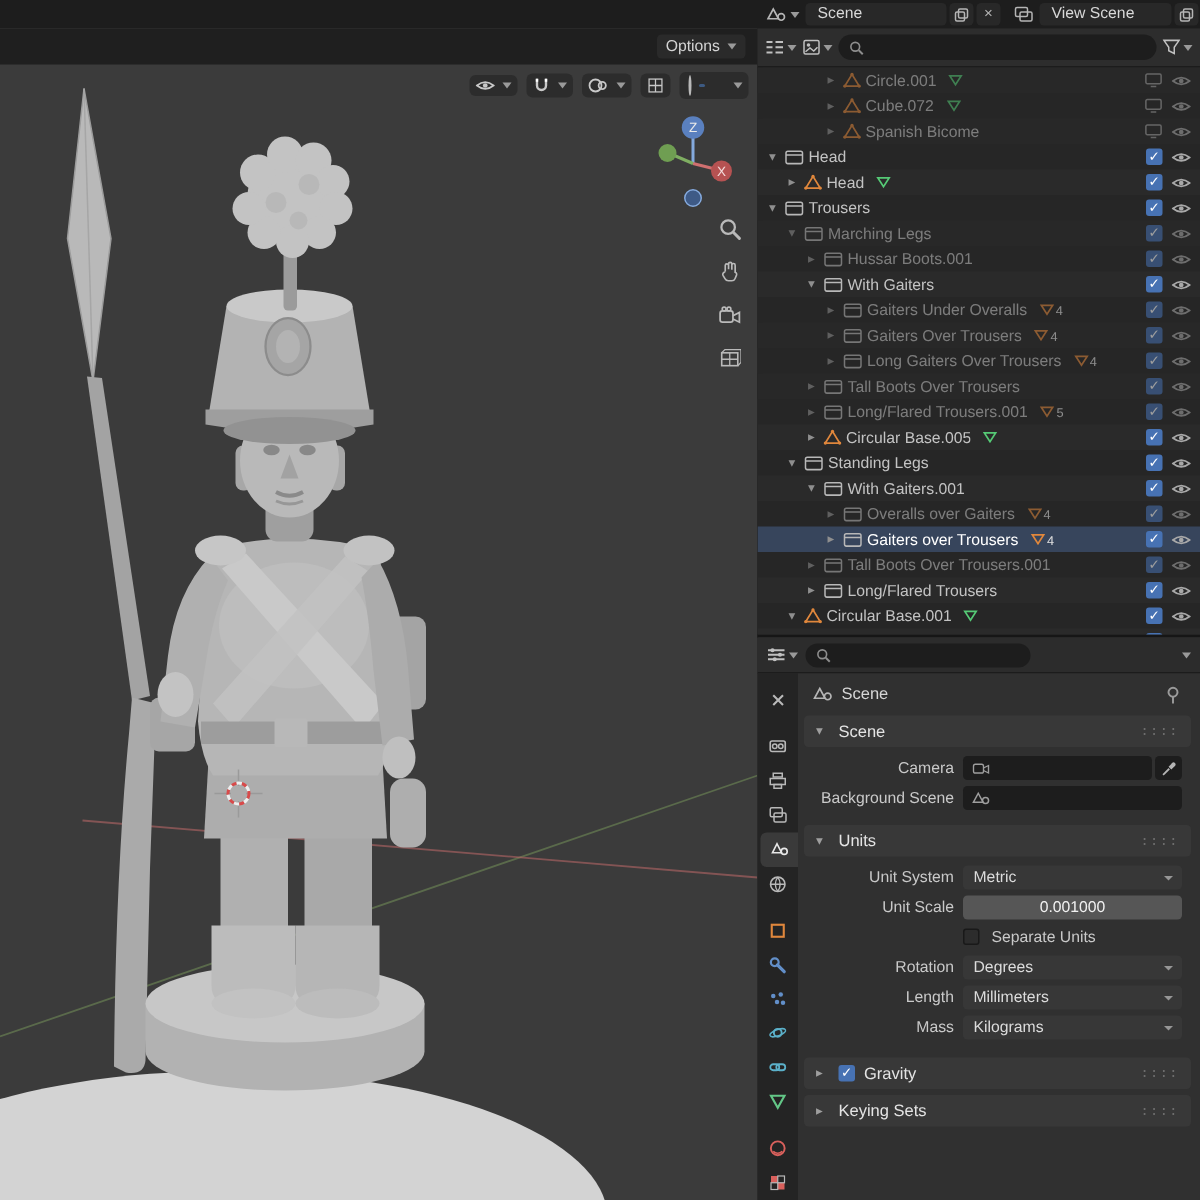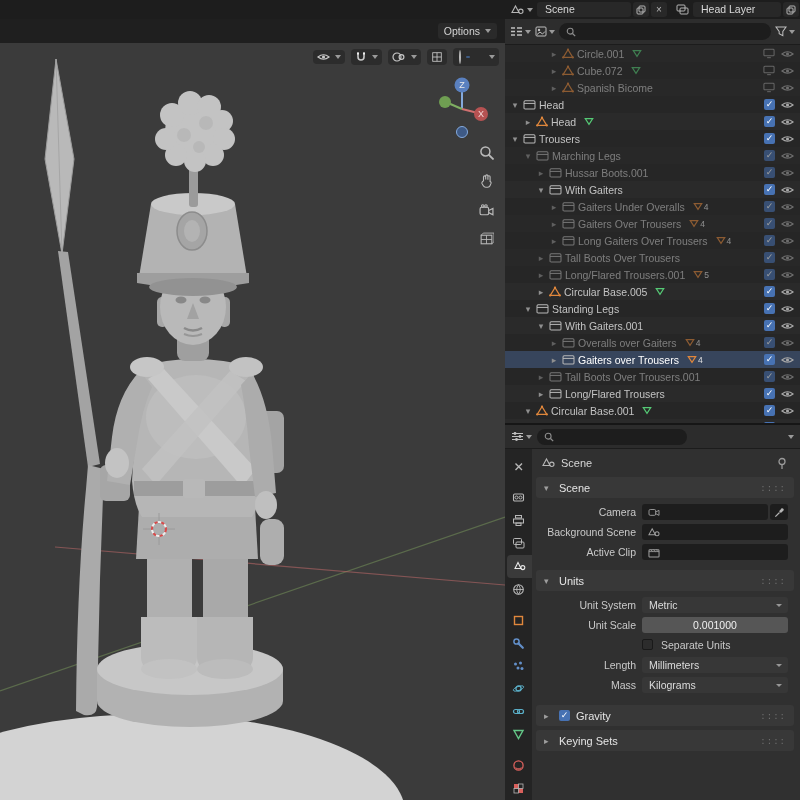--- a/index.html
+++ b/index.html
@@ -102,21 +102,21 @@
             <rect x="3" y="1" width="6" height="6" rx="1" fill="none" stroke="#b5b5b5"></rect>
           </svg>
       </span>
       <span class="tb-btn x">×</span>
       <span class="tb-ico" style="margin-left:5px">
         <svg width="13" height="11" viewBox="0 0 13 11">
             <rect x="1" y="1" width="8" height="6" rx="1" fill="none" stroke="#b5b5b5"></rect>
             <rect x="4" y="4" width="8" height="6" rx="1" fill="none" stroke="#b5b5b5"></rect>
           </svg>
       </span>
-      <span class="tb-field vl">Head Layer</span>
+      <span class="tb-field vl">View Scene</span>
       <span class="tb-btn">
         <svg width="10" height="10" viewBox="0 0 10 10">
             <rect x="1" y="3" width="6" height="6" rx="1" fill="none" stroke="#b5b5b5"></rect>
             <rect x="3" y="1" width="6" height="6" rx="1" fill="none" stroke="#b5b5b5"></rect>
           </svg>
       </span>
 
     </div>
   </div>
 
@@ -1009,32 +1009,20 @@
             <span class="pctl">
               <span class="field objfield">
                 <svg width="12" height="11" viewBox="0 0 13 12">
                   <path d="M4.5 2 L8 8.5 L1 8.5 Z" fill="none" stroke="#9e9e9e" stroke-width="1.1"></path>
                   <circle cx="9.8" cy="7.3" r="2.2" fill="none" stroke="#9e9e9e" stroke-width="1.1"></circle>
                 </svg>
                 <span></span>
               </span>
             </span>
           </div>
-          <div class="prow">
-            <span class="plabel">Active Clip</span>
-            <span class="pctl">
-              <span class="field objfield">
-                <svg width="12" height="11" viewBox="0 0 13 12">
-                  <rect x="1" y="3" width="11" height="8" rx="1" fill="none" stroke="#9e9e9e" stroke-width="1.1"></rect>
-                  <path d="M1 5 L12 5 M3 3 L5 5 M6 3 L8 5 M9 3 L11 5" stroke="#9e9e9e" stroke-width=".9"></path>
-                </svg>
-                <span></span>
-              </span>
-            </span>
-          </div>
         </div>
 
       <div class="panel-hdr">
         <span class="tri">▾</span>
         <span>Units</span>
         <span class="drag-dots">::::</span>
       </div>
       <div class="panel-body">
           <div class="prow">
             <span class="plabel">Unit System</span>
@@ -1049,20 +1037,26 @@
             </span>
           </div>
           <div class="prow">
             <span class="plabel"></span>
             <span class="pctl">
               <span class="cb un">✓</span>
               <span class="chk-label">Separate Units</span>
             </span>
           </div>
           <div class="prow">
+            <span class="plabel">Rotation</span>
+            <span class="pctl">
+              <span class="field dropdown">Degrees</span>
+            </span>
+          </div>
+          <div class="prow">
             <span class="plabel">Length</span>
             <span class="pctl">
               <span class="field dropdown">Millimeters</span>
             </span>
           </div>
           <div class="prow">
             <span class="plabel">Mass</span>
             <span class="pctl">
               <span class="field dropdown">Kilograms</span>
             </span>

